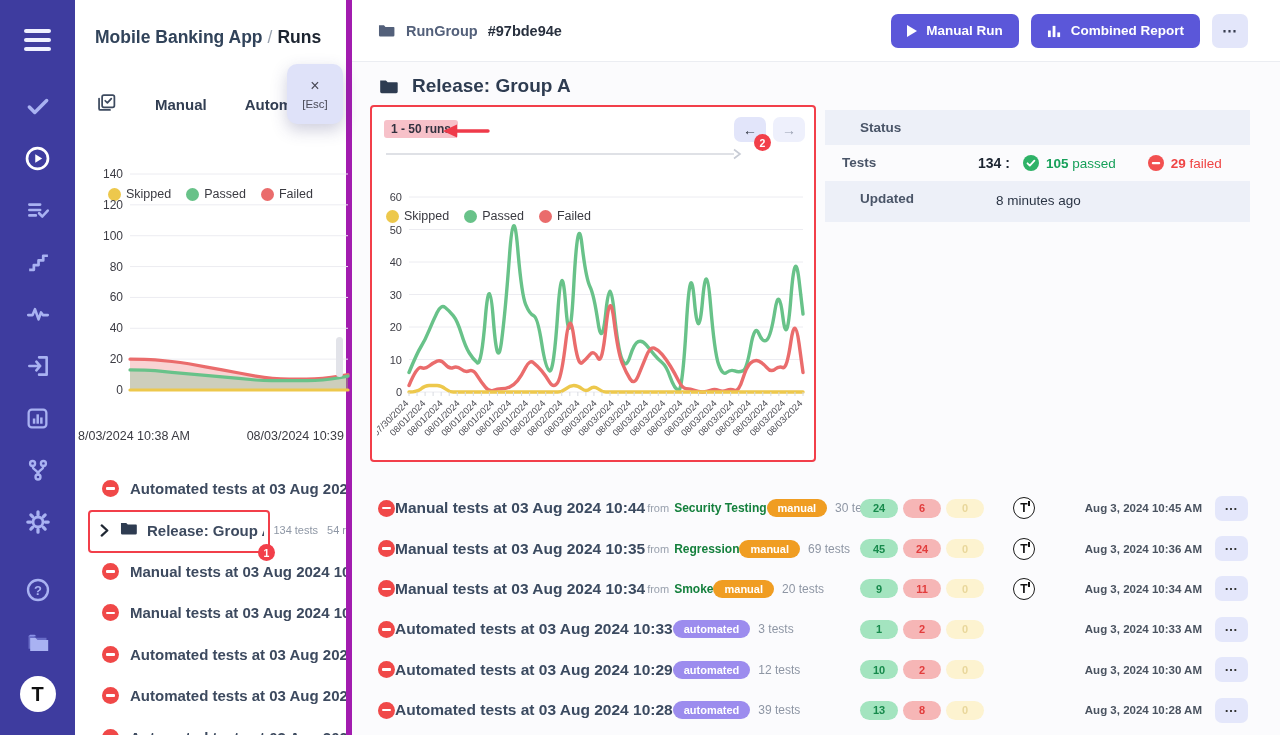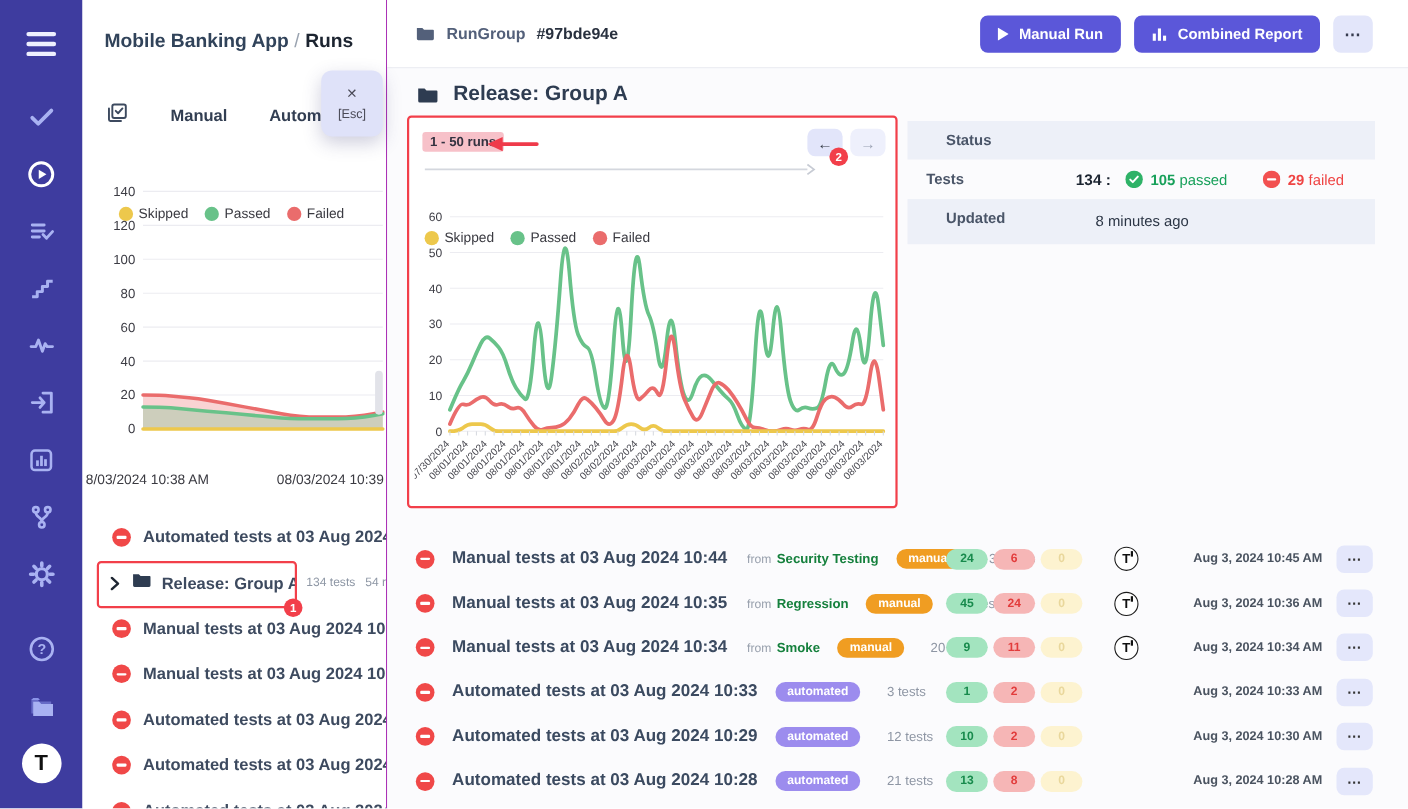--- a/index.html
+++ b/index.html
@@ -15,21 +15,21 @@
   .menu-bars i { display:block; width:27px; height:4px; background:#eef0ff; border-radius:2px; }
   .ric { height:52px; width:100%; display:flex; align-items:center; justify-content:center; cursor:pointer; }
   .ric svg { display:block; }
   .rail .gap { height:16px; }
   .tlogo-big { width:36px; height:36px; border-radius:50%; background:#fff; display:flex;
     align-items:center; justify-content:center; font-weight:900; font-size:20px; color:#111; position:relative; }
   .tlogo-big::after { content:""; position:absolute; right:8px; top:7px; width:3px; height:8px; background:#fff; }
 
   
   .panel { position:absolute; left:75px; top:0; bottom:0; width:277px; background:#fff;
-    border-right:1px solid #a21caf; }
+    border-right:6px solid #a21caf; }
   .crumbs { position:absolute; top:27px; left:20px; font-size:17.5px; font-weight:bold;
     color:#31435a; white-space:nowrap; }
   .crumbs .sep { color:#9aa3b0; font-weight:normal; margin:0 5px; }
   .crumbs .pg { color:#1c2430; }
   .tabs { position:absolute; top:92px; left:21px; display:flex; align-items:center; gap:38px; }
   .tabs .tab { font-size:15px; font-weight:bold; color:#323e52; cursor:pointer; }
   .esc-pop { position:absolute; top:64px; right:3px; width:56px; height:60px; background:#dfe2f9;
     border-radius:10px; box-shadow:0 6px 16px rgba(60,60,120,.25); display:flex; flex-direction:column;
     align-items:center; justify-content:center; gap:4px; z-index:5; }
   .esc-pop .x { font-size:16px; color:#4a4a57; cursor:pointer; line-height:1; }
@@ -101,21 +101,21 @@
   .b-dark { color:#2b3545; font-weight:bold; }
   .tests-line { display:flex; align-items:center; gap:7px; font-size:13.5px; }
   .tests-total { font-weight:bold; color:#1b2430; font-size:14px; margin-right:6px; }
   .g-txt { color:#17a05a; } .g-num { color:#17a05a; font-weight:bold; }
   .r-txt { color:#ef4444; } .r-num { color:#ef4444; font-weight:bold; }
   .ico-gap { width:18px; }
   .upd { color:#2b3545; }
 
   .runs-list { position:absolute; left:26px; right:32px; top:426px; }
   .m-row { height:40.4px; display:flex; align-items:center; }
-  .m-left { flex:1; display:flex; align-items:center; gap:16px; min-width:0; white-space:nowrap; }
+  .m-left { flex:1; display:flex; align-items:center; gap:0; min-width:0; white-space:nowrap; }
   .m-title { font-size:15.5px; font-weight:bold; color:#3b4a60; }
   .m-from { display:flex; align-items:baseline; gap:5px; margin-left:2px; }
   .from-lbl { font-size:11px; color:#98a0ad; }
   .from-src { font-size:12px; font-weight:bold; color:#15803d; }
   .tag { font-size:11px; font-weight:bold; color:#fff; padding:3px 11px; border-radius:10px; }
   .tag.manual { background:#f09d22; }
   .tag.automated { background:#9c8cee; }
   .m-tests { font-size:12px; color:#8e96a4; margin-left:8px; }
   .m-counts { width:128px; min-width:128px; display:flex; gap:5px; }
   .cnt { width:38px; height:19px; border-radius:10px; font-size:11px; font-weight:bold;
@@ -608,21 +608,21 @@
             </div>
             <div class="m-ticon"></div>
             <span class="m-time">Aug 3, 2024 10:30 AM</span>
             <button class="m-more">⋯</button>
           </div>
           <div class="m-row">
             <div class="m-left">
               <span class="st-failed"></span>
               <span class="m-title">Automated tests at 03 Aug 2024 10:28</span>
               <span class="tag automated">automated</span>
-              <span class="m-tests">21 tests</span>
+              <span class="m-tests">39 tests</span>
             </div>
             <div class="m-counts">
               <span class="cnt cnt-pass">13</span>
               <span class="cnt cnt-fail">8</span>
               <span class="cnt cnt-skip">0</span>
             </div>
             <div class="m-ticon"></div>
             <span class="m-time">Aug 3, 2024 10:28 AM</span>
             <button class="m-more">⋯</button>
           </div>

